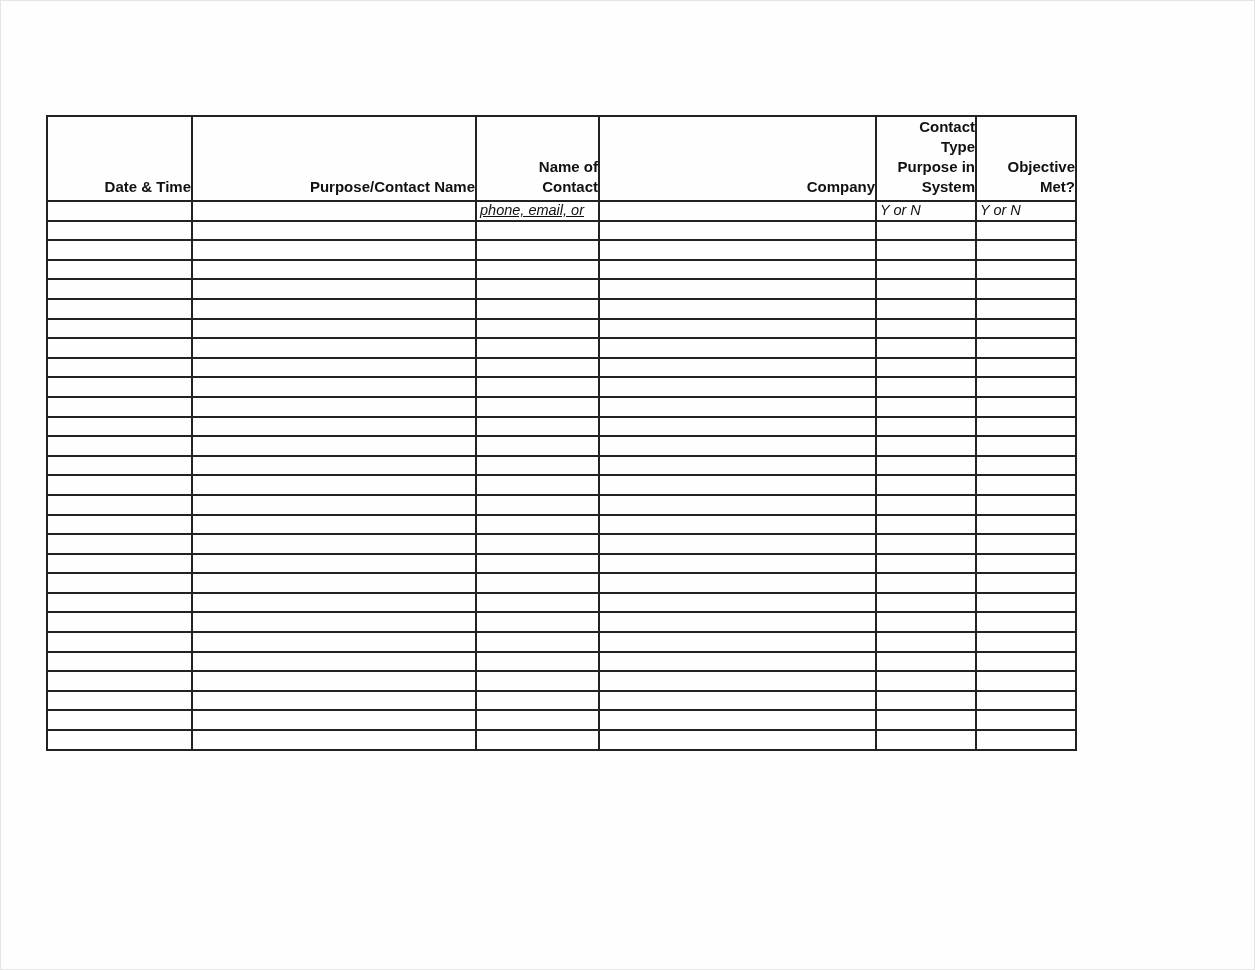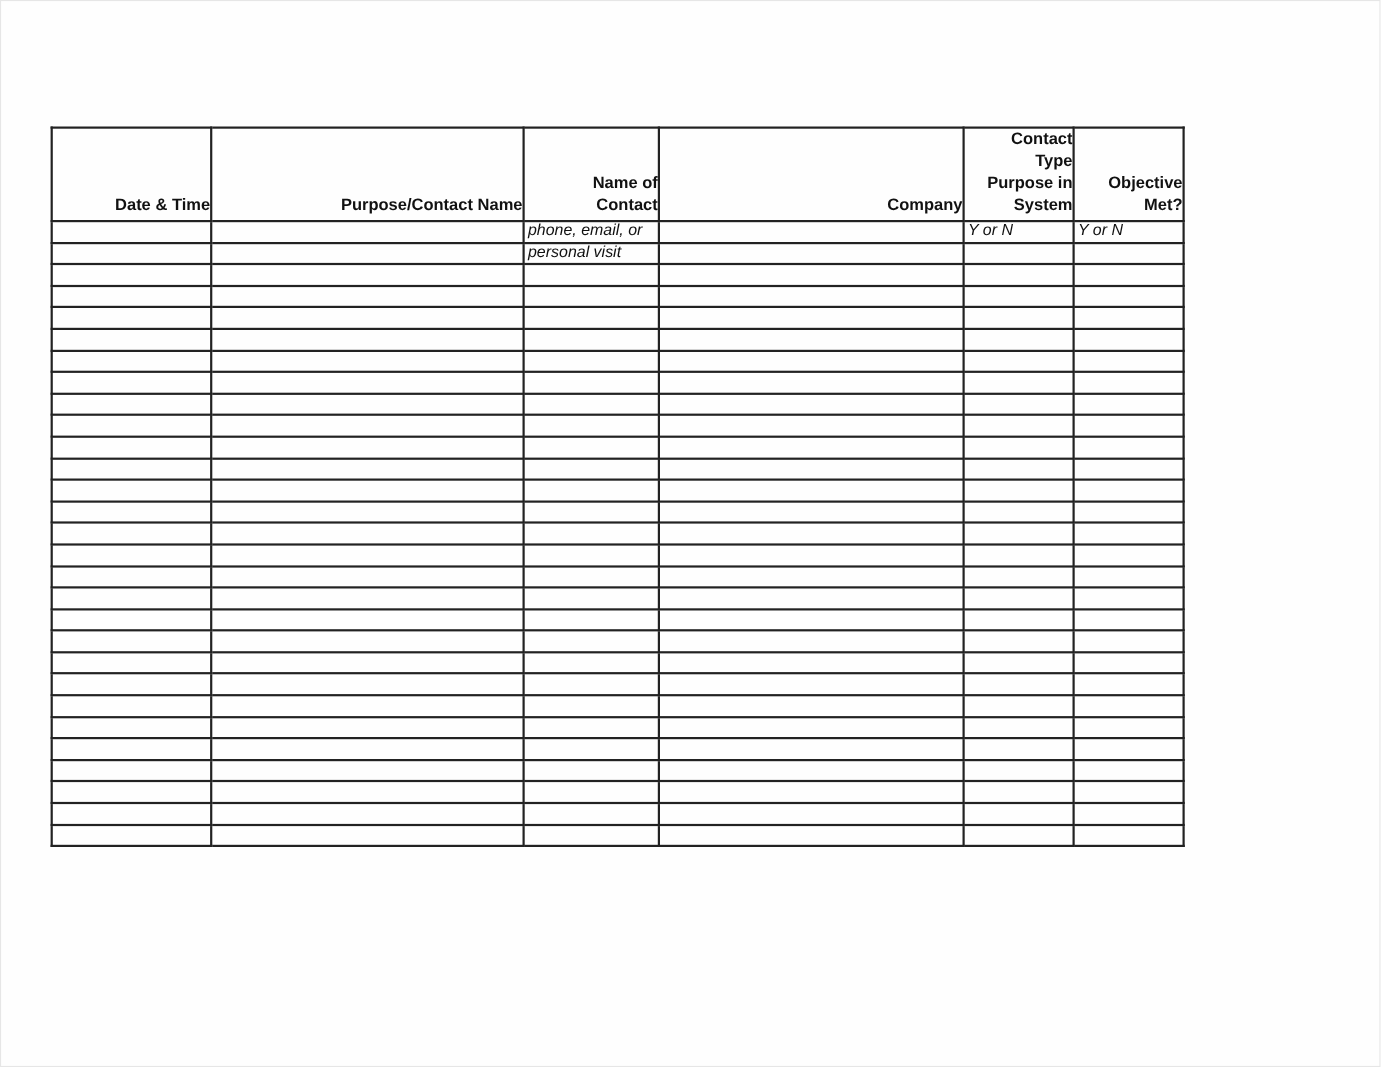--- a/index.html
+++ b/index.html
@@ -53,21 +53,21 @@
     table.log td {
       height: 17.6px;
       font-size: 14.5px;
       line-height: 17px;
       font-style: italic;
       white-space: nowrap;
       overflow: visible;
       vertical-align: middle;
       padding-left: 3px;
     }
-    table.log td.overflow { overflow: visible; position: relative; }
+    table.log td.overflow { overflow: visible; position: relative; text-decoration: underline; }
   </style>
 </head>
 <body>
 
 <div class="page">
   <table class="log">
     <colgroup>
       <col class="c1">
         <col class="c2">
         <col class="c3">
@@ -87,28 +87,20 @@
     </thead>
     <tbody id="log-body">
       <tr>
         <td></td>
         <td></td>
         <td class="overflow"><span>phone, email, or</span></td>
         <td></td>
         <td><span>Y or N</span></td>
         <td><span>Y or N</span></td>
       </tr>
-      <tr>
-        <td></td>
-        <td></td>
-        <td><span>personal visit</span></td>
-        <td></td>
-        <td></td>
-        <td></td>
-      </tr>
     <tr>
           <td></td>
           <td></td>
           <td></td>
           <td></td>
           <td></td>
           <td></td>
         </tr>
         <tr>
           <td></td>

